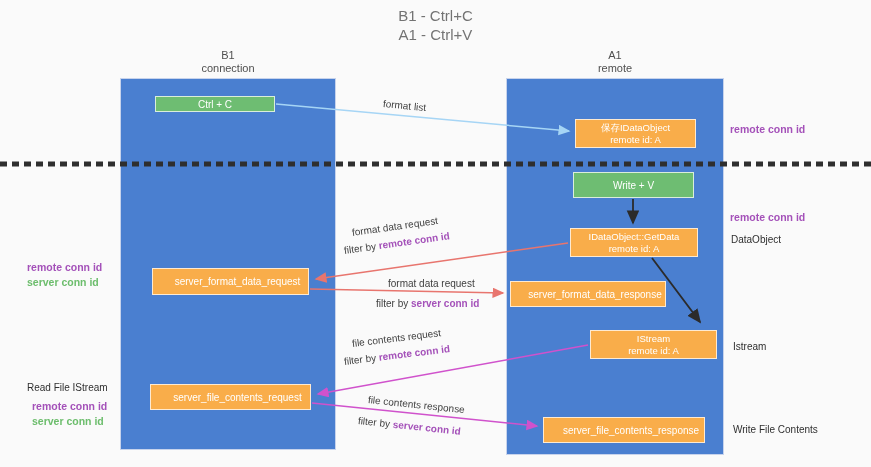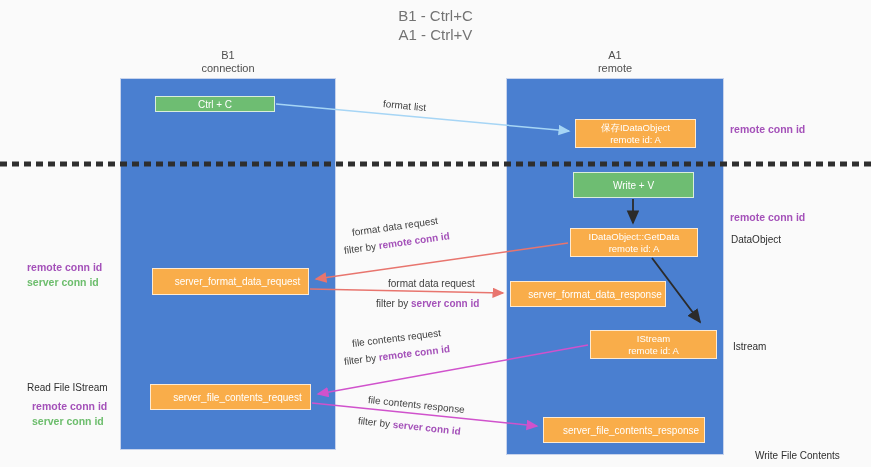--- a/index.html
+++ b/index.html
@@ -127,21 +127,21 @@
 </div>
 
 <div class="abs node single" style="left:543px;top:417px;width:162px;height:26px;text-align:right;">
   <span>server_file_contents_response</span>
 </div>
 
 <div class="abs purple" style="left:730px;top:123px;">remote conn id</div>
 <div class="abs purple" style="left:730px;top:211px;">remote conn id</div>
 <div class="abs side-label" style="left:731px;top:234px;">DataObject</div>
 <div class="abs side-label" style="left:733px;top:341px;">Istream</div>
-<div class="abs side-label" style="left:755px;top:424px;margin-top:26px;">Write File Contents</div>
+<div class="abs side-label" style="left:733px;top:424px;">Write File Contents</div>
 
 <div class="abs purple" style="left:27px;top:261px;">remote conn id</div>
 <div class="abs green" style="left:27px;top:276px;">server conn id</div>
 <div class="abs side-label" style="left:27px;top:382px;">Read File IStream</div>
 <div class="abs purple" style="left:32px;top:400px;">remote conn id</div>
 <div class="abs green" style="left:32px;top:415px;">server conn id</div>
 
 <div class="abs arrow-label" style="left:383px;top:98px;transform:rotate(5.5deg);">format list</div>
 
 <div class="abs arrow-label" style="left:352px;top:227px;transform:rotate(-8deg);">format data request</div>

